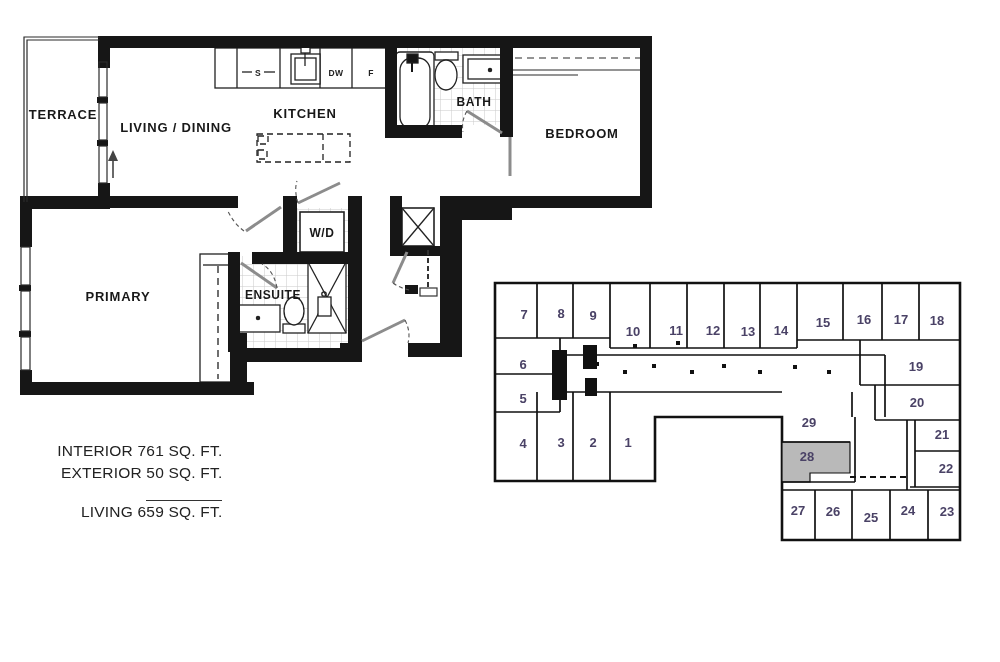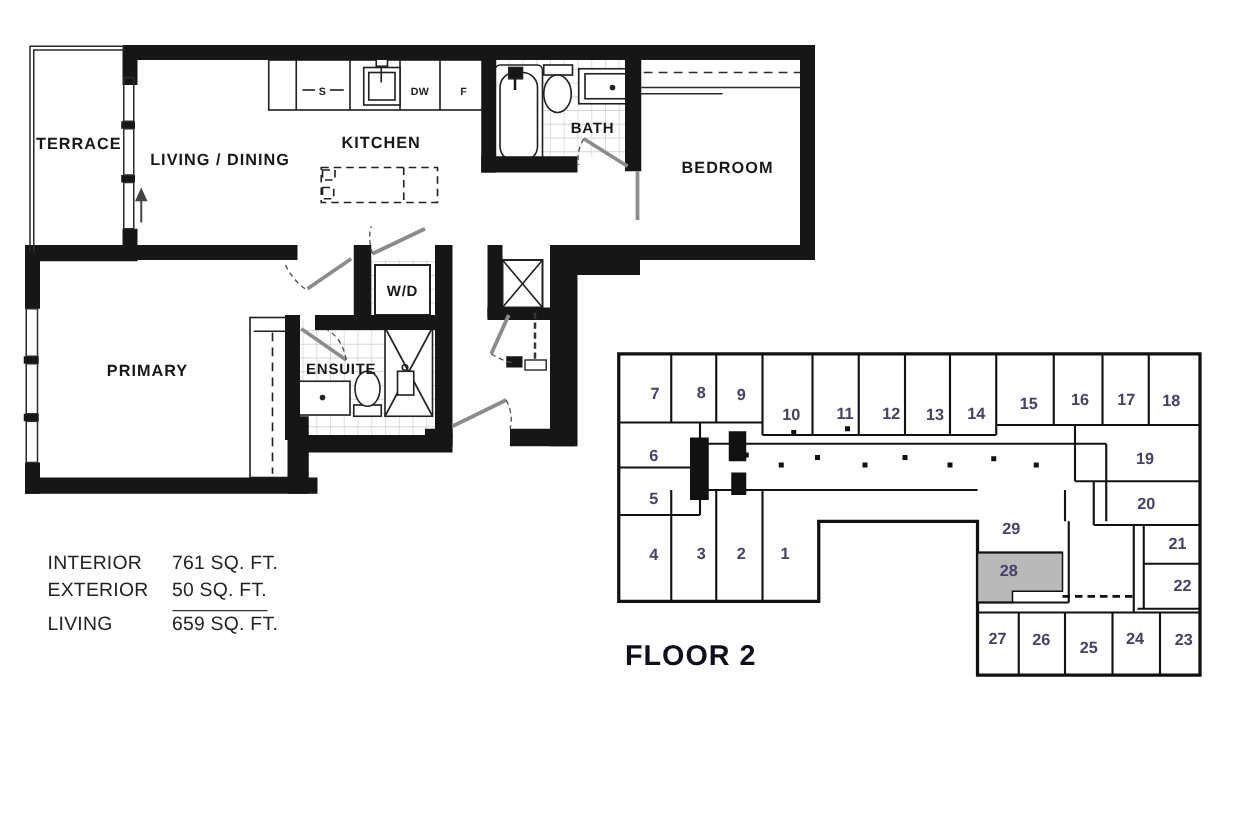--- a/index.html
+++ b/index.html
@@ -7,24 +7,24 @@
         font-family:"Liberation Sans", sans-serif;}
   .plan-svg{position:absolute;left:0;top:0;}
   .room-label{font-family:"Liberation Sans",sans-serif;font-weight:700;font-size:13px;
               letter-spacing:.8px;fill:#181818;text-anchor:middle;}
   .room-label.sm{font-size:12px;letter-spacing:.6px;}
   .appl-label{font-family:"Liberation Sans",sans-serif;font-weight:700;font-size:8.5px;
               fill:#222;text-anchor:middle;letter-spacing:.3px;}
   .kp-num{font-family:"Liberation Sans",sans-serif;font-weight:700;font-size:13px;text-anchor:middle;}
   .area-summary{position:absolute;left:38px;top:440px;font-size:15.5px;color:#232323;
                 letter-spacing:.2px;line-height:22px;}
-  .area-row{white-space:nowrap;}
+  .area-row{white-space:nowrap;text-align:right;}
   .area-row .lbl{display:inline-block;width:95px;}
   .area-row .val{display:inline-block;}
-  .area-row .val.underline{border-bottom:1.6px solid #333;padding-bottom:4px;}
+  .area-row .val.underline{border-bottom:1.6px solid #333;padding-bottom:16px;}
   .floor-label{position:absolute;left:500px;top:511px;font-size:23px;font-weight:700;
                color:#10101c;letter-spacing:.8px;}
 </style>
 </head>
 <body>
 
 <div class="page">
 
 <svg class="plan-svg" width="1000" height="662" viewBox="0 0 1000 662">
   <defs>
@@ -322,15 +322,14 @@
   <div class="area-row">
     <span class="lbl">EXTERIOR</span>
     <span class="val underline">50 SQ. FT.</span>
   </div>
   <div class="area-row">
     <span class="lbl">LIVING</span>
     <span class="val">659 SQ. FT.</span>
   </div>
 </div>
 
-<div class="floor-label">FLOOR 2</div>
 
 </div>
 
 </body></html>

